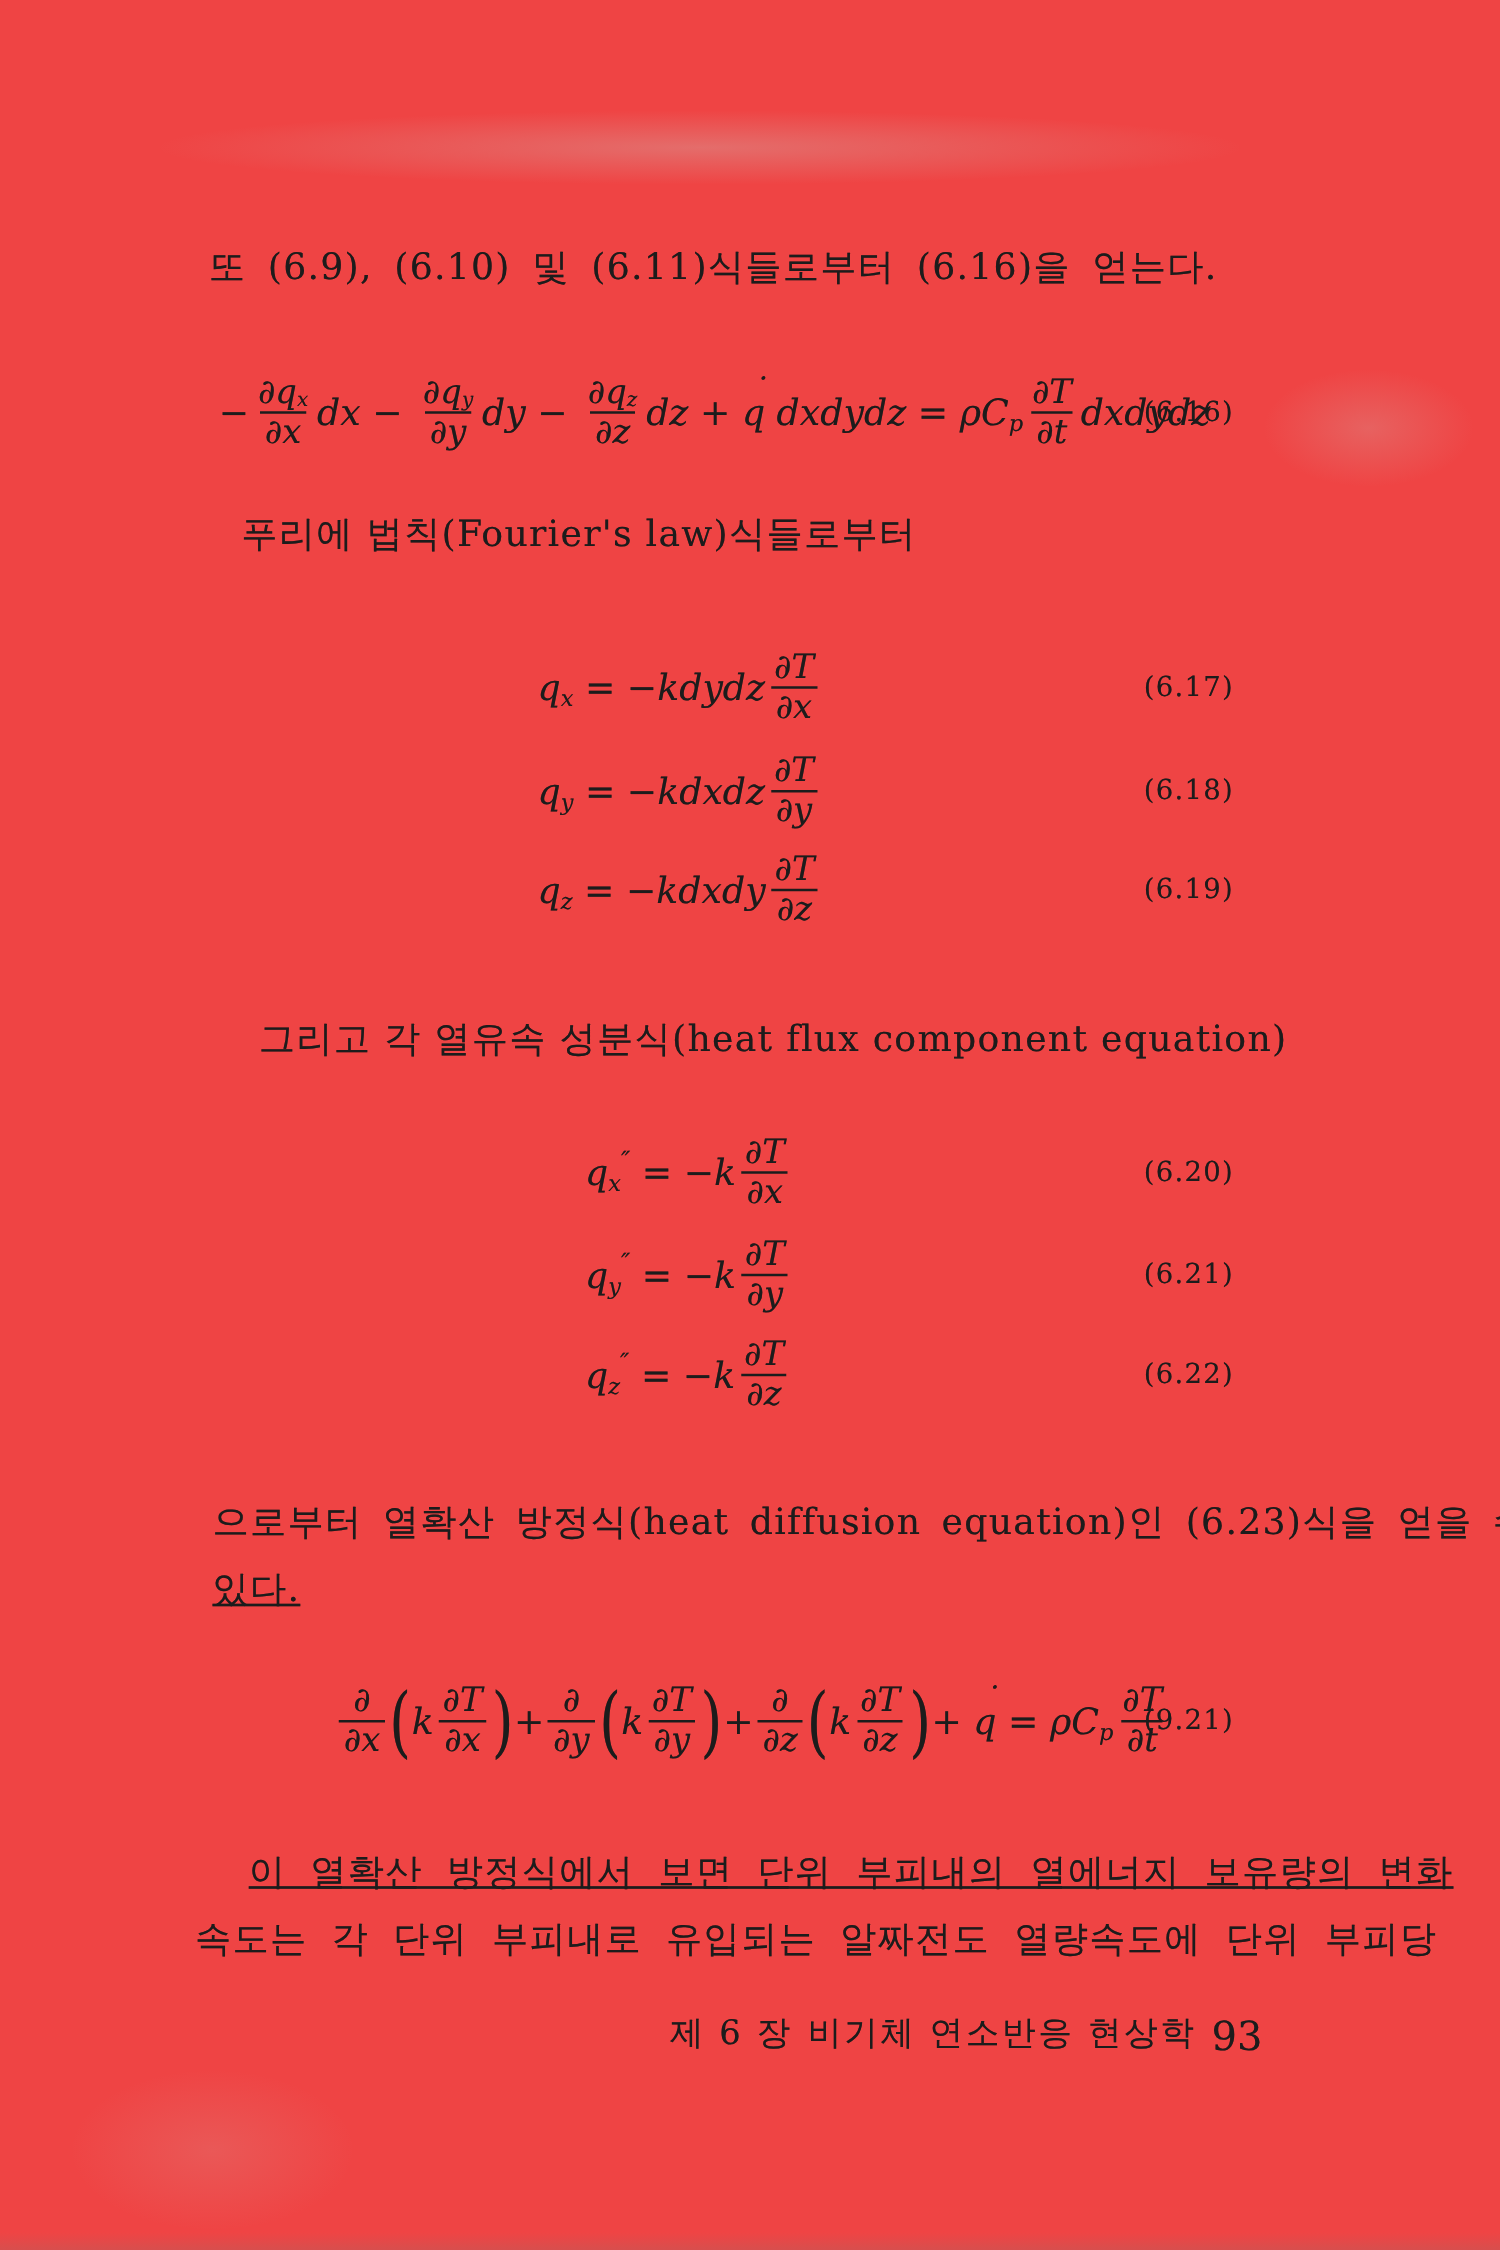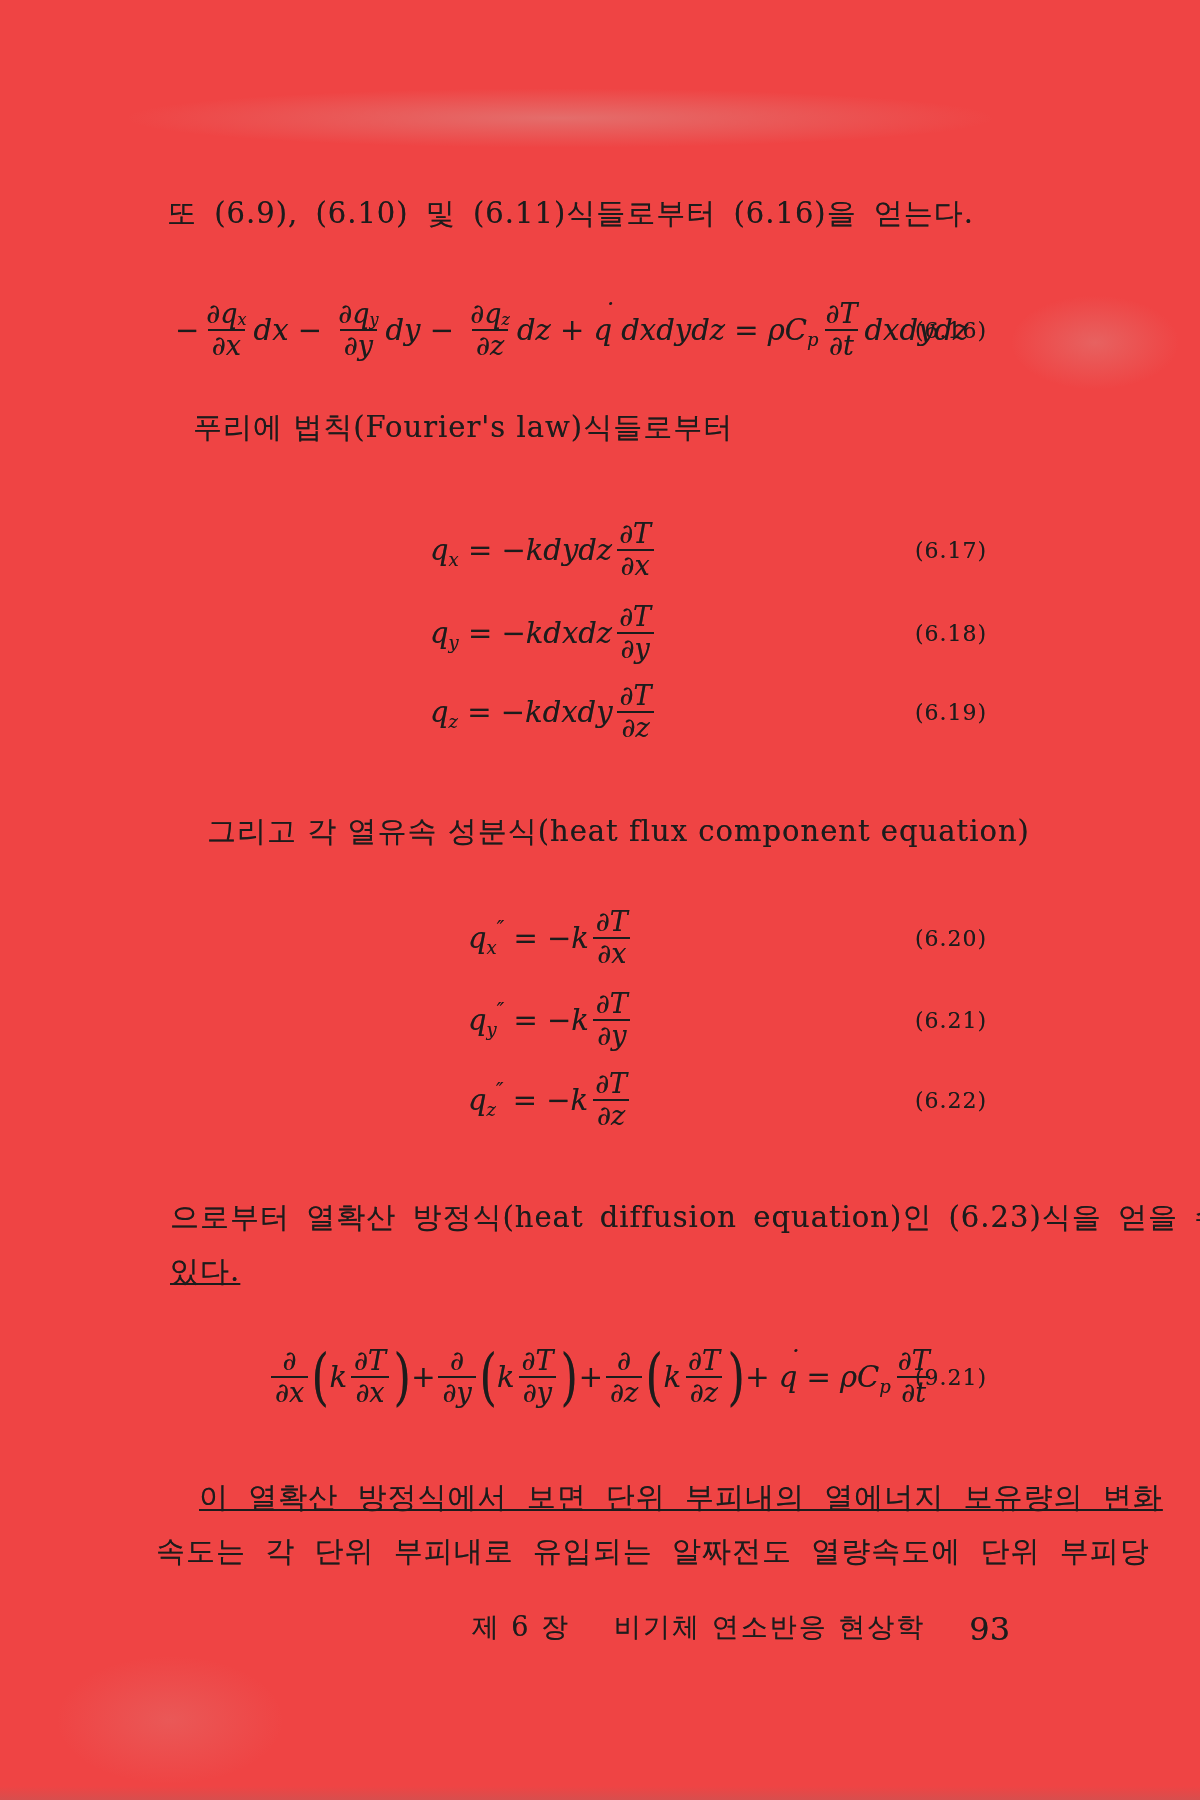--- a/index.html
+++ b/index.html
@@ -57,21 +57,21 @@
   .dt{position:relative;display:inline-block;}
   .dt .dtm{position:absolute;top:-13px;left:45%;font-size:26px;line-height:1;}
   .eqnum{
     position:absolute;left:915px;top:50%;transform:translateY(-50%);
     font-style:normal;font-size:22px;letter-spacing:1px;
     text-shadow:0 0 0.5px rgba(20,20,20,0.5);
   }
 
   .footer{
     position:absolute;top:1608px;left:500px;width:510px;
-    display:flex;justify-content:flex-end;align-items:center;gap:44px;
+    display:flex;justify-content:flex-end;align-items:flex-start;gap:12px;
     font-size:27px;letter-spacing:2px;
     text-shadow:0 0 0.5px rgba(20,20,20,0.55);
     white-space:nowrap;
   }
   .footer .pgnum{font-size:32px;letter-spacing:0;transform:translateY(2px);display:inline-block;}
 </style>
 </head>
 <body>
 
 <div class="page">

